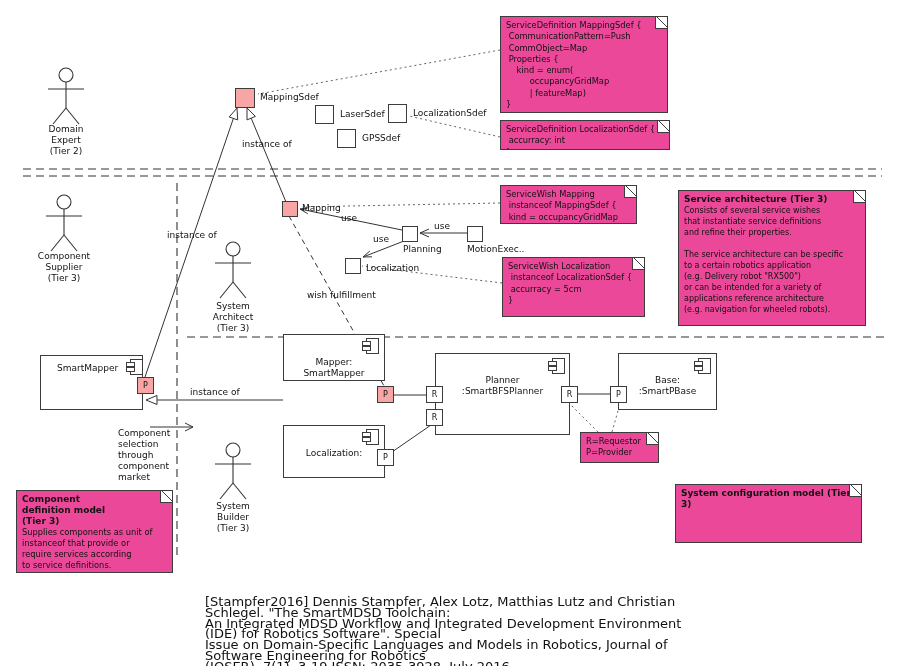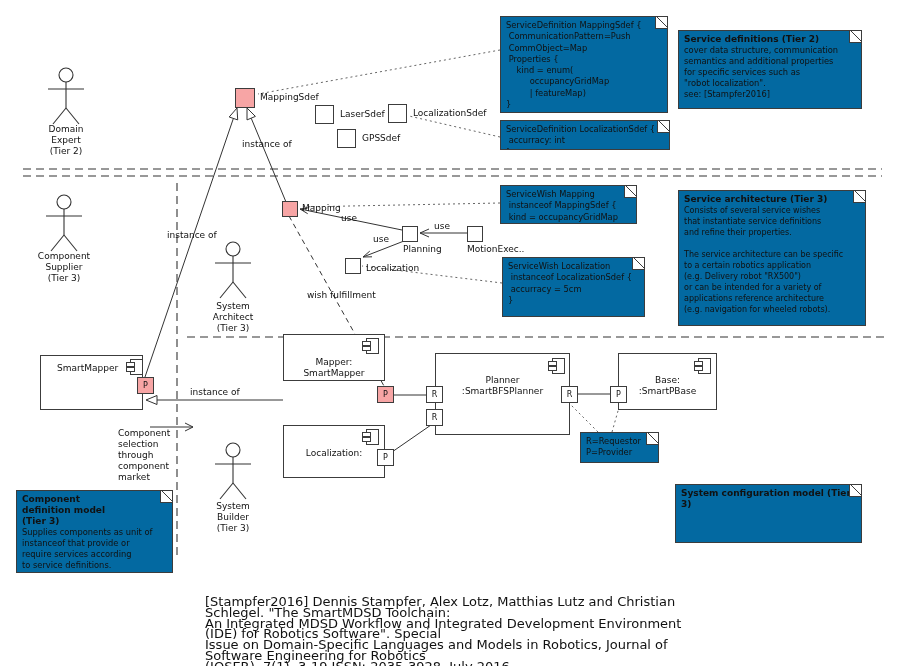--- a/index.html
+++ b/index.html
@@ -18,21 +18,21 @@
   .comp .title.left { text-align:left; }
   .comp-icon { position:absolute; width:11px; height:14px; border:1px solid #3c3c3c;
                background:#fff; z-index:5; }
   .comp-icon::before, .comp-icon::after { content:""; position:absolute; left:-5px;
                width:7px; height:3px; background:#fff; border:1px solid #3c3c3c; }
   .comp-icon::before { top:2px; }
   .comp-icon::after  { top:7px; }
   .port { position:absolute; width:17px; height:17px; border:1px solid #3c3c3c;
           background:#fff; box-sizing:border-box; font-size:8px; line-height:15px;
           text-align:center; z-index:6; }
-  .note { position:absolute; background:#0369a1; border:1px solid #3c3c3c;
+  .note { position:absolute; background:#ec4899; border:1px solid #3c3c3c;
           box-sizing:border-box; padding:3px 5px; z-index:4; overflow:hidden; }
   .note::after { content:""; position:absolute; top:-1px; right:-1px; width:12px; height:12px;
           border-left:1px solid #3c3c3c; border-bottom:1px solid #3c3c3c;
           background:linear-gradient(225deg,#fff 0 46%,#3c3c3c 46% 54%,#fff 54% 100%); }
   .note .code  { white-space:pre; font-size:8.3px; line-height:11.3px; }
   .note .title { font-weight:bold; font-size:9px; line-height:11px; white-space:pre-line; }
   .note .body  { font-size:8.3px; line-height:11px; white-space:pre-line; }
   .note.wide .body { font-size:8px; line-height:11px; }
   .citation { position:absolute; font-size:13px; line-height:10.8px; white-space:pre-line; }
 </style>
@@ -193,28 +193,20 @@
     kind = enum(
          occupancyGridMap
          | featureMap)
 }</div>
   </div>
   <div class="note" style="left:500px;top:120px;width:170px;height:30px">
     <div class="code">ServiceDefinition LocalizationSdef {
  accurracy: int
 }</div>
   </div>
-  <div class="note" style="left:678px;top:30px;width:184px;height:79px">
-    <div class="title">Service definitions (Tier 2)</div>
-    <div class="body">cover data structure, communication
-semantics and additional properties
-for specific services such as
-"robot localization".
-see: [Stampfer2016]</div>
-  </div>
   <div class="note" style="left:500px;top:185px;width:137px;height:39px">
     <div class="code">ServiceWish Mapping
  instanceof MappingSdef {
  kind = occupancyGridMap
 }</div>
   </div>
   <div class="note" style="left:502px;top:257px;width:143px;height:60px">
     <div class="code">ServiceWish Localization
  instanceof LocalizationSdef {
  accurracy = 5cm

